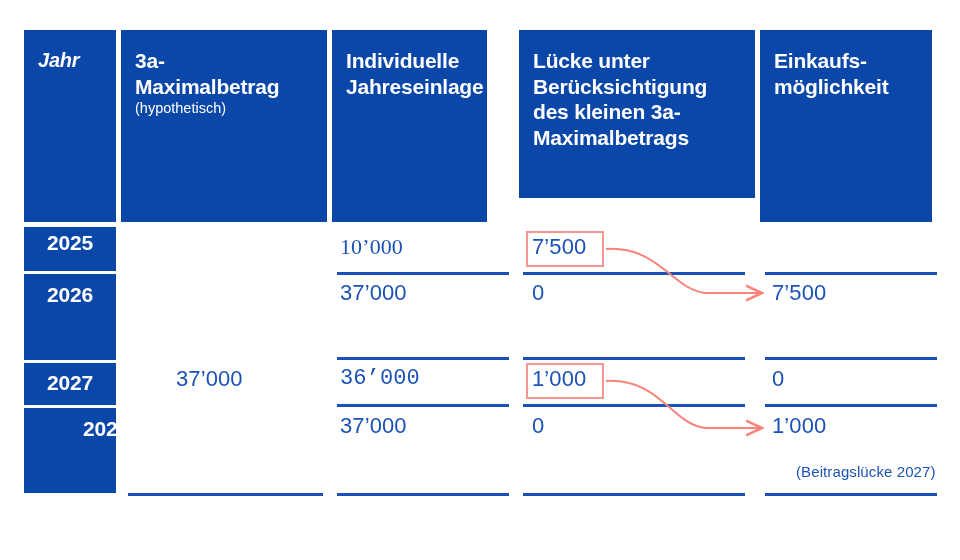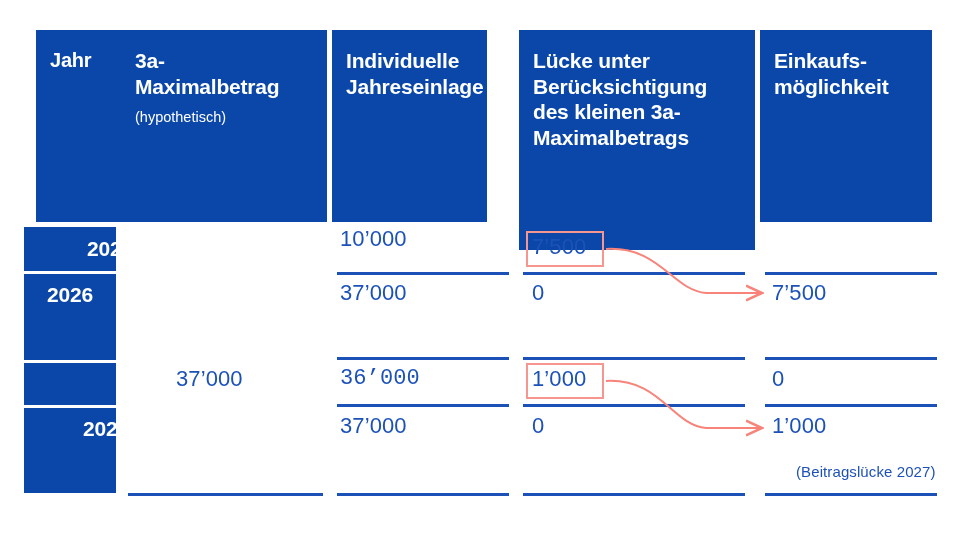--- a/index.html
+++ b/index.html
@@ -28,21 +28,20 @@
     font-size: 21px;
     font-weight: bold;
     line-height: 1.22;
     letter-spacing: -0.2px;
     white-space: pre-line;
   }
   .hdr-sub {
     font-size: 14.5px;
     font-weight: normal;
     line-height: 1.25;
-    margin-top: 9px;
     white-space: pre-line;
   }
   .hdr-cell.jahr .hdr-title { font-size: 20px; }
 
   
   #year-block {
     position: absolute;
     left: 24px;
     top: 227px;
     width: 92px;
@@ -102,61 +101,62 @@
     width: 960px;
     height: 560px;
     pointer-events: none;
   }
 </style>
 </head>
 <body>
 
 <div id="page">
 
-  <div class="hdr-cell jahr" style="left:36px; top:30px; width:92px; height:192px;">
+  <div class="hdr-cell jahr" style="left:24px; top:30px; width:92px; height:192px;font-style:italic;">
     <div class="hdr-title">Jahr</div>
   </div>
 
   <div class="hdr-cell" style="left:121px; top:30px; width:206px; height:192px;">
     <div class="hdr-title">3a-
 Maximalbetrag</div>
     <div class="hdr-sub">(hypothetisch)</div>
   </div>
 
   <div class="hdr-cell" style="left:332px; top:30px; width:155px; height:192px;">
     <div class="hdr-title">Individuelle
 Jahreseinlage</div>
   </div>
 
-  <div class="hdr-cell" style="left:519px; top:30px; width:236px; height:220px;">
+  <div class="hdr-cell" style="left:519px; top:30px; width:236px; height:168px;">
     <div class="hdr-title">Lücke unter
 Berücksichtigung
 des kleinen 3a-
 Maximalbetrags</div>
   </div>
 
   <div class="hdr-cell" style="left:760px; top:30px; width:172px; height:192px;">
     <div class="hdr-title">Einkaufs-
 möglichkeit</div>
   </div>
 
   <div id="year-block">
     <div class="year-sep" style="top:44px;"></div>
     <div class="year-sep" style="top:133px;"></div>
     <div class="year-sep" style="top:178px;"></div>
 
-    <div class="year-label" style="top:10px;margin-left:40px;">2025</div>
+    <div class="year-label" style="top:4px;">2025</div>
     <div class="year-label" style="top:56px;">2026</div>
+    <div class="year-label" style="top:144px;">2027</div>
     <div class="year-label" style="top:190px;padding-left:36px;">2028</div>
   </div>
 
   <div class="dcell" style="left:176px; top:366px;">37’000</div>
   <div class="rule" style="left:128px; top:493px; width:195px;"></div>
 
-  <div class="dcell" style="left:340px; top:226px;">10’000</div>
+  <div class="dcell" style="left:340px; top:234px;font-family:Liberation Serif, serif;">10’000</div>
   <div class="rule" style="left:337px; top:272px; width:172px;"></div>
 
   <div class="dcell" style="left:340px; top:280px;">37’000</div>
   <div class="rule" style="left:337px; top:357px; width:172px;"></div>
 
   <div class="dcell" style="left:340px; top:366px;font-family:Liberation Mono, monospace;">36’000</div>
   <div class="rule" style="left:337px; top:404px; width:172px;"></div>
 
   <div class="dcell" style="left:340px; top:413px;">37’000</div>
   <div class="rule" style="left:337px; top:493px; width:172px;"></div>

